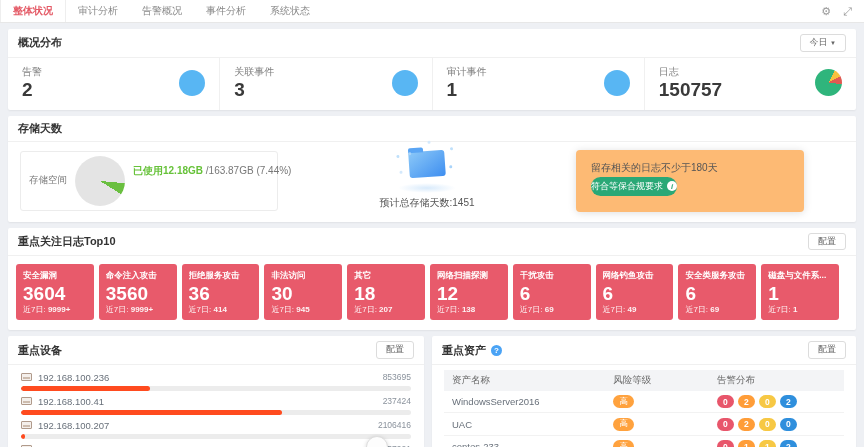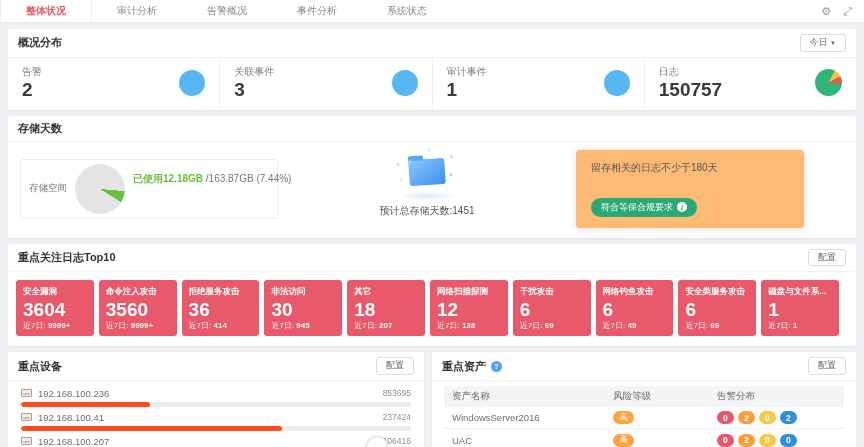--- a/index.html
+++ b/index.html
@@ -1,21 +1,21 @@
 <!DOCTYPE html>
 <html><head>
 <meta charset="utf-8">
 <style>
   * { box-sizing: border-box; margin: 0; padding: 0; }
   html,body { width:864px; height:447px; overflow:hidden; }
   body { background:#eef0f4; font-family:"Liberation Sans",sans-serif; position:relative; }
 
   
   .topnav { height:23px; background:#fff; border-bottom:1px solid #e7e7e7; display:flex; align-items:stretch; }
-  .tab { padding:0 25px; font-size:10px; color:#888; display:flex; align-items:center; cursor:pointer; }
+  .tab { padding:0 12px; font-size:10px; color:#888; display:flex; align-items:center; cursor:pointer; }
   .tab.active { color:#e45a66; background:#fff; border-left:1px solid #eee; border-right:1px solid #eee; font-weight:bold; }
   .nav-icons { margin-left:auto; display:flex; align-items:center; gap:12px; padding-right:12px; }
   .nav-ic { font-size:11px; color:#9a9a9a; cursor:pointer; line-height:1; }
 
   .content { padding:6px 8px 0 8px; display:flex; flex-direction:column; gap:6px; }
   .card { background:#fff; border-radius:2px; box-shadow:0 1px 2px rgba(0,0,0,.06); }
   .card-head { display:flex; align-items:center; justify-content:space-between; padding:5px 10px; border-bottom:1px solid #f0f0f0;gap:28px; }
   .card-title { font-size:11px; font-weight:bold; color:#333; display:flex; align-items:center; gap:5px; }
   .btn-small { font-size:9px; color:#666; background:#fff; border:1px solid #dcdcdc; border-radius:3px; padding:2px 9px; cursor:pointer; line-height:1.3; }
 
@@ -39,21 +39,21 @@
   .storage-mid { flex:1; display:flex; flex-direction:column; align-items:center; }
   .folder-wrap { position:relative; width:60px; height:40px; display:flex; justify-content:center; }
   .folder { width:36px; height:26px; background:linear-gradient(145deg,#8cc9f8,#3e8ef0); border-radius:2px 3px 3px 3px; position:relative; transform:rotate(-4deg); }
   .folder:before { content:""; position:absolute; top:-4px; left:0; width:15px; height:5px; background:#5aa5f4; border-radius:2px 2px 0 0; }
   .folder:after { content:""; position:absolute; width:3px; height:3px; border-radius:50%; background:#a9d4fa;
       box-shadow:-12px 2px 0 #bfe0fb, 42px -2px 0 #bfe0fb, 40px 16px 0 #a9d4fa, -10px 18px 0 #d4e9fc, 20px -10px 0 #d4e9fc; }
   .folder-splash { position:absolute; bottom:-2px; width:58px; height:10px; background:radial-gradient(ellipse at center,#d8eafb 0%,rgba(216,234,251,0) 70%); border-radius:50%; }
   .days-text { font-size:10px; color:#555; margin-top:5px; }
   .notice-box { width:228px; min-height:62px; box-shadow:0 1px 8px rgba(0,0,0,.13); border-radius:4px; padding:11px 15px; margin-right:40px; background:#fdba74; }
   .notice-text { font-size:10px; color:#555; }
-  .badge-green { display:inline-flex; align-items:center; gap:4px; background:#2aa876; color:#fff; font-size:9px; border-radius:10px; padding:3px 10px; margin-top:23px; cursor:pointer; }
+  .badge-green { display:inline-flex; align-items:center; gap:4px; background:#2aa876; color:#fff; font-size:9px; border-radius:10px; padding:3px 0; margin-top:2px; cursor:pointer; }
   .info-dot { width:10px; height:10px; border-radius:50%; background:#fff; color:#2aa876; font-size:7.5px; font-weight:bold; display:inline-flex; align-items:center; justify-content:center; font-style:italic; }
 
   
   .tcards { display:flex; gap:5px; padding:8px 17px 10px 8px; }
   .tcard { flex:1; background:#e85a6b; border-radius:3px; color:#fff; padding:6px 7px 5px 7px; height:56px; display:flex; flex-direction:column; justify-content:space-between; cursor:pointer; overflow:hidden; }
   .tcard-name { font-size:8.5px; font-weight:bold; white-space:nowrap; overflow:hidden; }
   .tcard-value { font-size:19px; font-weight:bold; line-height:1; }
   .tcard-recent { font-size:8px; opacity:.92; white-space:nowrap; }
   .tcard-recent b { font-weight:bold; }
 

